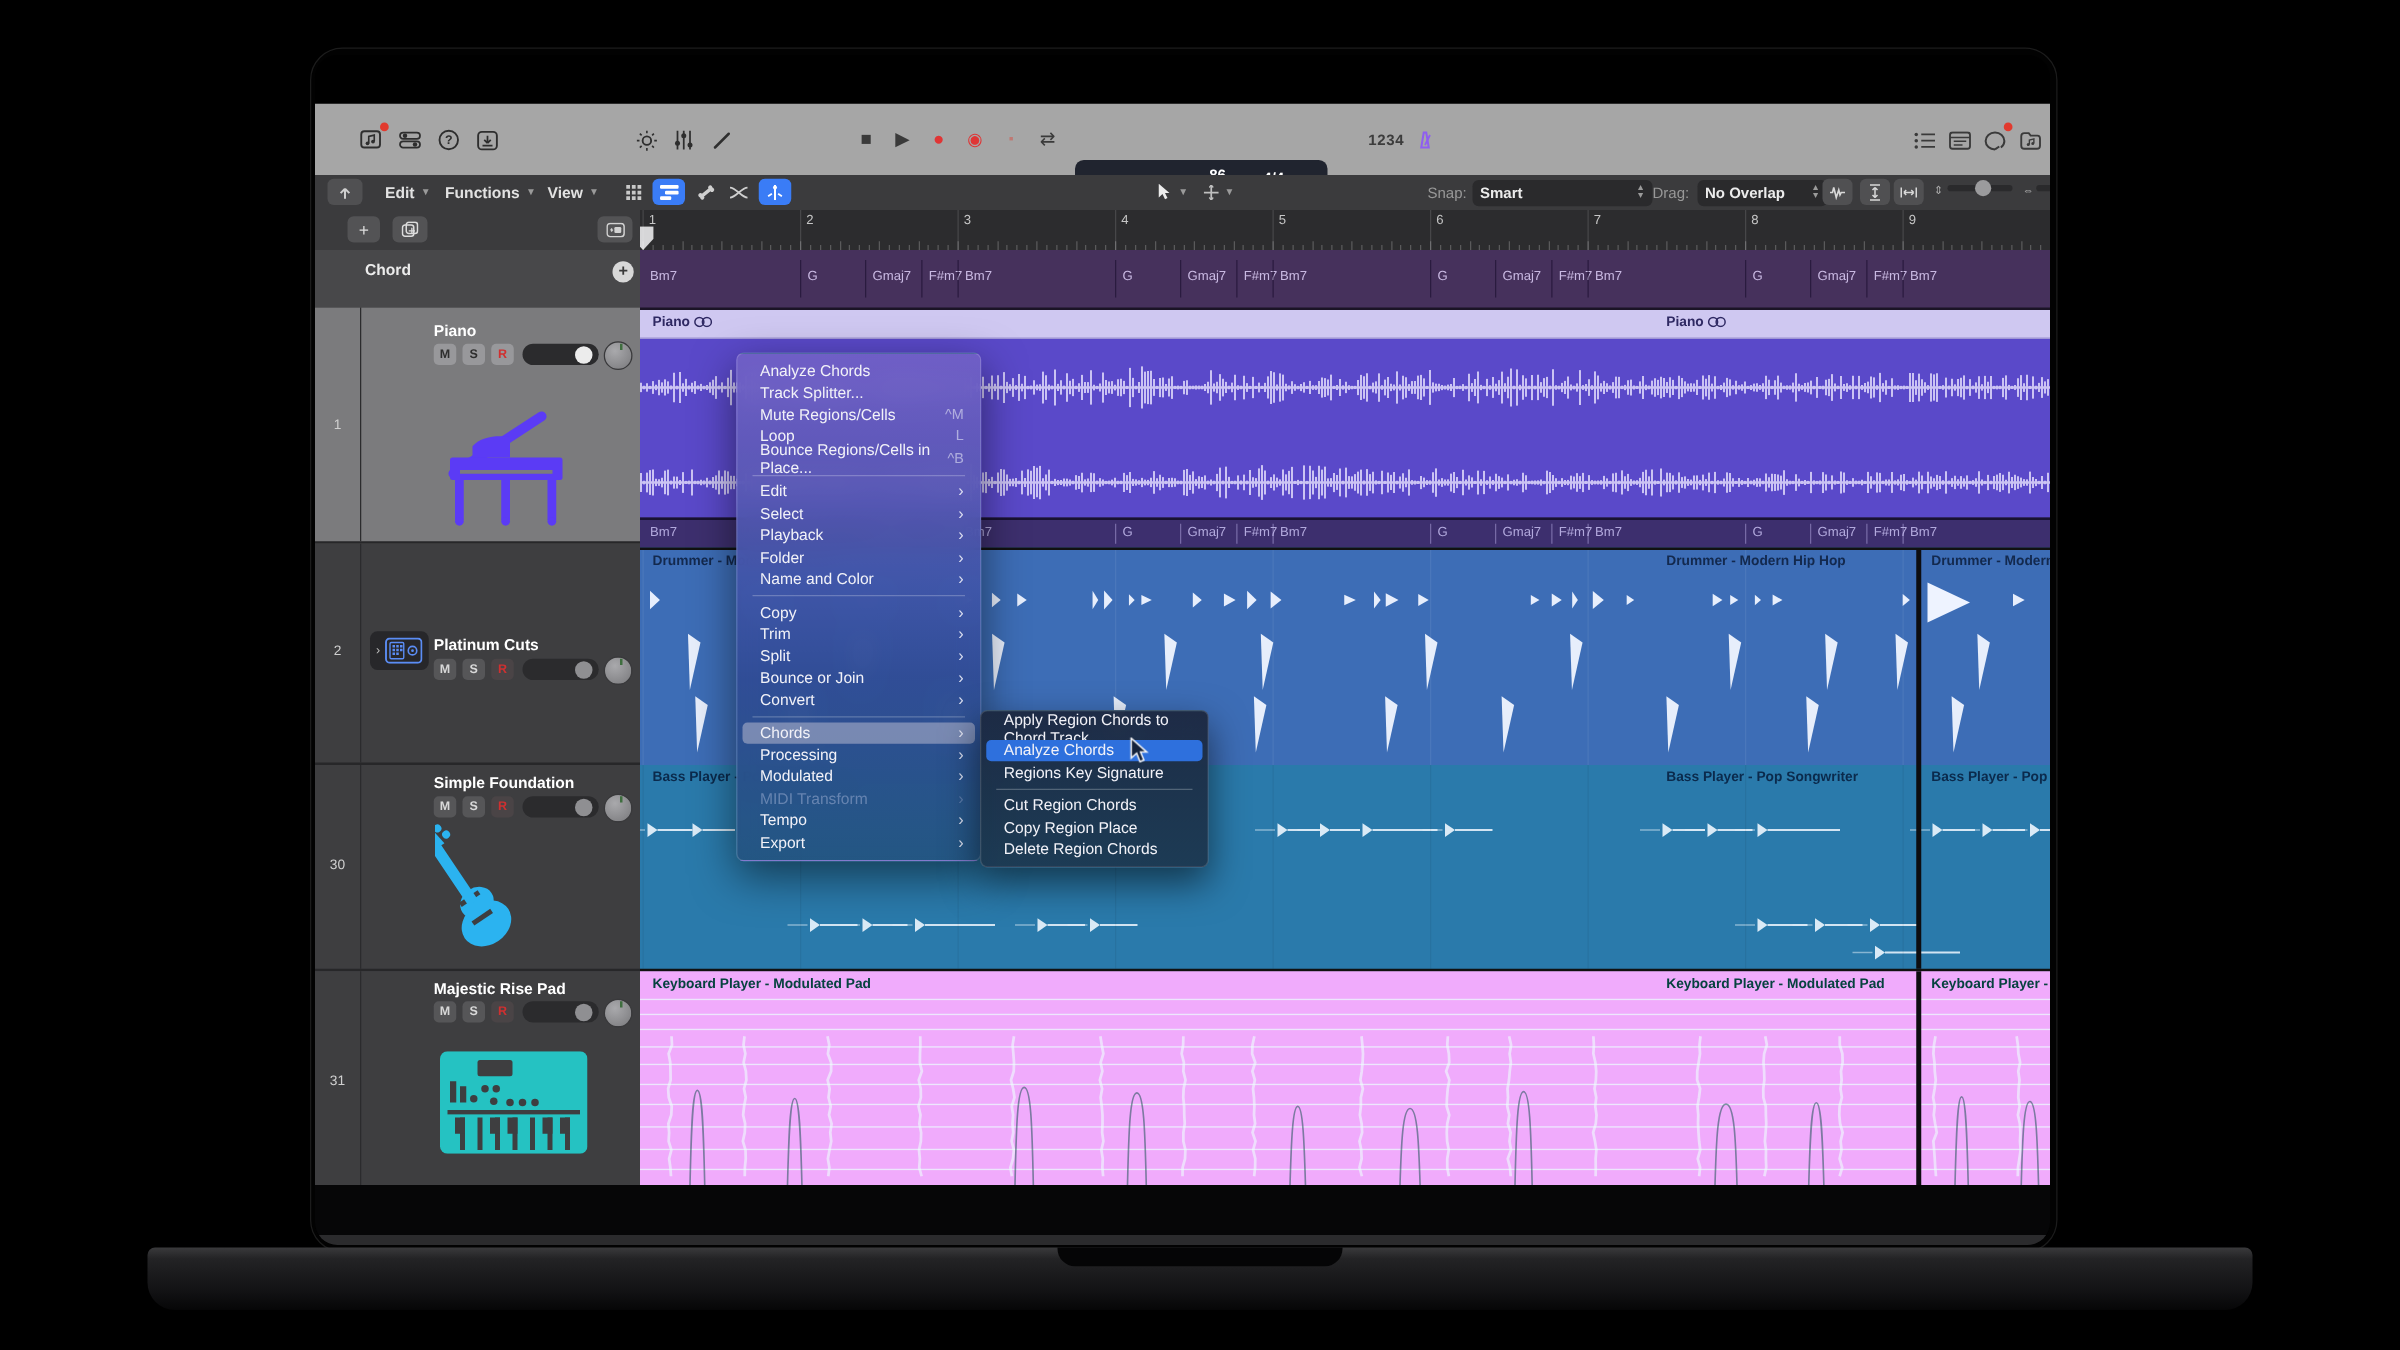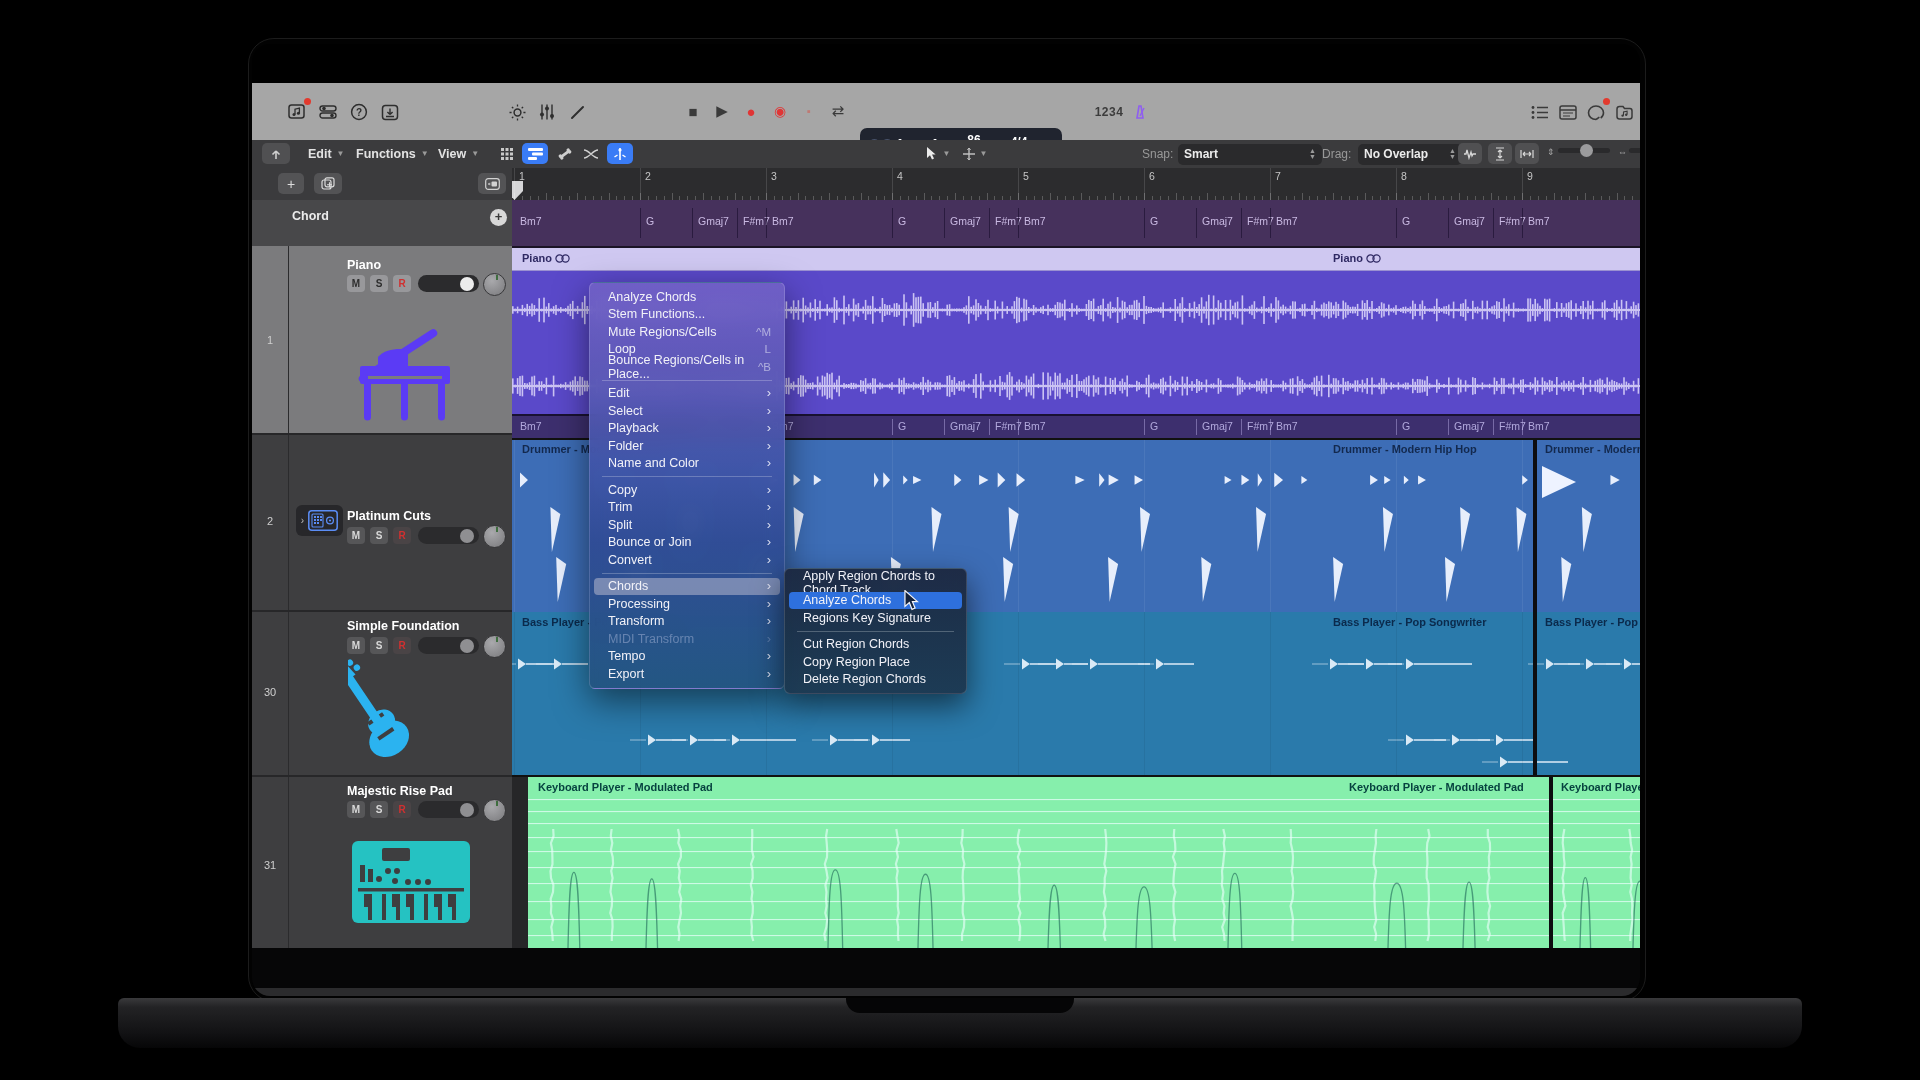--- a/index.html
+++ b/index.html
@@ -99,21 +99,21 @@
     border-bottom:1px solid #9a90d0;}
   .piano-title{color:#2f2963;top:4px;}
   #piano-chordstrip{position:absolute;left:0;top:166px;width:1128px;height:22px;background:#3d2f6e;
     border-top:2px solid #191232;}
   #piano-chordstrip .chord-lbl{color:#b2a9dd;top:4px;}
   #piano-chordstrip .chord-tick{top:3px;bottom:3px;background:rgba(190,180,235,.45);}
   #drummer-region{top:270px;height:172px;background:#3d6db6;border-top:2px solid #111;border-bottom:2px solid #111;}
   .drummer-title{color:#13294e;top:3px;}
   #bass-region{top:444px;height:163px;background:#2a7aab;border-bottom:2px solid #111;}
   .bass-title{color:#0b2a4c;top:4px;}
-  #keys-region{top:609px;height:171px;background:#86efac;border-bottom:2px solid #0c4644;margin-left:16px;}
+  #keys-region{top:609px;height:171px;background:#f0abfc;border-bottom:2px solid #0c4644;}
   .keys-title{color:#06423f;top:4px;}
   .region-boundary{position:absolute;top:0;bottom:0;width:4px;background:#0d0d10;}
   #below-tracks{position:absolute;left:0;top:904px;width:1388px;height:40px;background:#060607;}
   #bottom-strip{position:absolute;left:0;top:944px;width:1388px;height:8px;background:#2b2b2d;}
   
   #ctxmenu{position:absolute;left:337px;top:238px;width:194px;border-radius:6px;padding:5px 0;
     background:linear-gradient(180deg,rgba(113,96,198,.92) 0%,rgba(90,89,180,.92) 25%,rgba(63,84,167,.92) 46%,rgba(47,75,148,.92) 64%,rgba(35,83,127,.92) 100%);
     backdrop-filter:blur(9px);border:1px solid rgba(255,255,255,.16);
     box-shadow:0 12px 34px rgba(0,0,0,.5);z-index:40;}
   #submenu{position:absolute;left:532px;top:524px;width:181px;border-radius:6px;padding:5px 0;
@@ -1953,21 +1953,21 @@
 
     <div id="below-tracks"></div>
     <div id="bottom-strip"></div>
 
     <div id="ctxmenu">
         <div class="menu-item">
           <span>Analyze Chords</span>
           <span class="grow"></span>
         </div>
         <div class="menu-item">
-          <span>Stem Functions...</span>
+          <span>Track Splitter...</span>
           <span class="grow"></span>
         </div>
         <div class="menu-item">
           <span>Mute Regions/Cells</span>
           <span class="grow"></span>
           <span class="shortcut">^M</span>
         </div>
         <div class="menu-item">
           <span>Loop</span>
           <span class="grow"></span>
@@ -2035,21 +2035,21 @@
           <span>Chords</span>
           <span class="grow"></span>
           <span class="sub-arrow">›</span>
         </div>
         <div class="menu-item">
           <span>Processing</span>
           <span class="grow"></span>
           <span class="sub-arrow">›</span>
         </div>
         <div class="menu-item">
-          <span>Transform</span>
+          <span>Modulated</span>
           <span class="grow"></span>
           <span class="sub-arrow">›</span>
         </div>
         <div class="menu-item dis">
           <span>MIDI Transform</span>
           <span class="grow"></span>
           <span class="sub-arrow">›</span>
         </div>
         <div class="menu-item">
           <span>Tempo</span>

